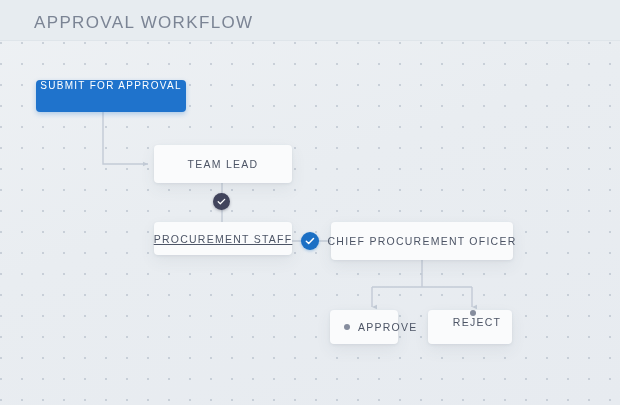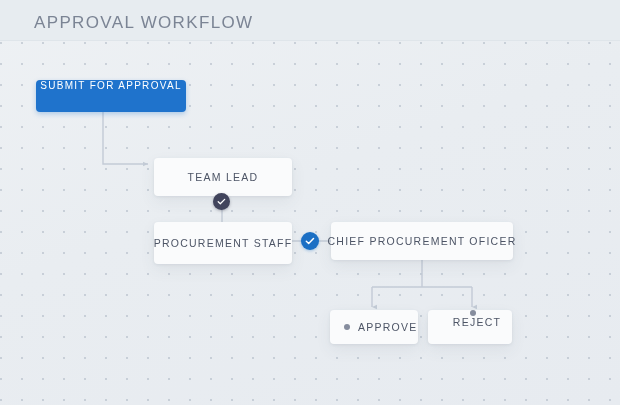--- a/index.html
+++ b/index.html
@@ -93,47 +93,47 @@
     letter-spacing: 1.3px;
     white-space: nowrap;
     box-sizing: border-box;
   }
 
   #node-team-lead {
     left: 154px;
     top: 145px;
     width: 138px;
     height: 38px;
-    margin-top: 13px;
   }
 
   #node-procurement-staff {
     left: 154px;
     top: 222px;
     width: 138px;
-    height: 42px;
+    height: 33px;
+    text-decoration: underline;
   }
 
   #node-chief {
     left: 331px;
     top: 222px;
     width: 182px;
     height: 38px;
   }
 
   .decision-node {
     height: 34px;
     justify-content: flex-start;
     padding-left: 14px;
   }
 
   #node-approve {
     left: 330px;
     top: 310px;
-    width: 88px;
+    width: 68px;
   }
 
   #node-reject {
     left: 428px;
     top: 310px;
     width: 84px;
     flex-direction: column;
   }
 
   .status-dot {

